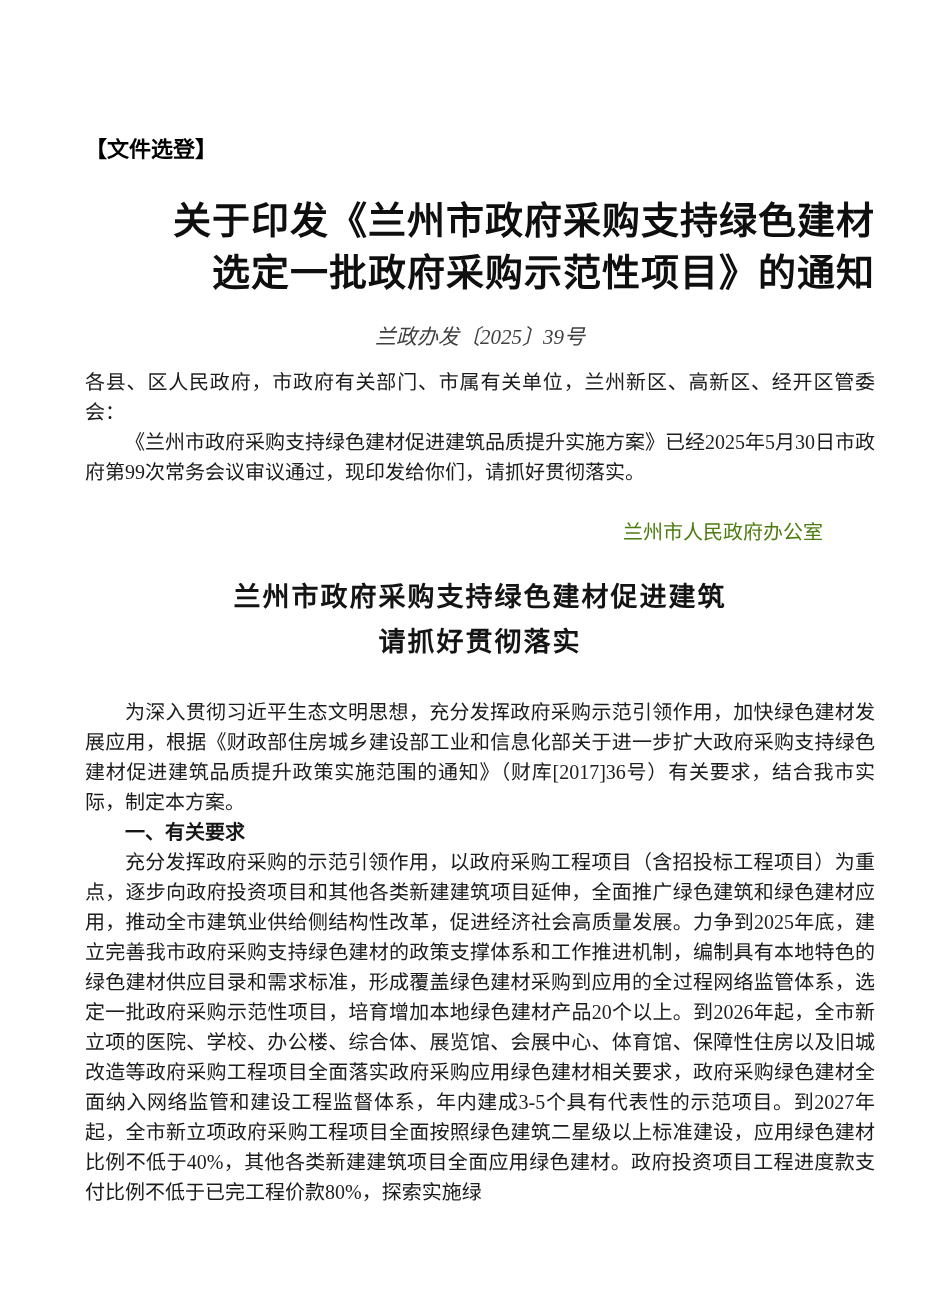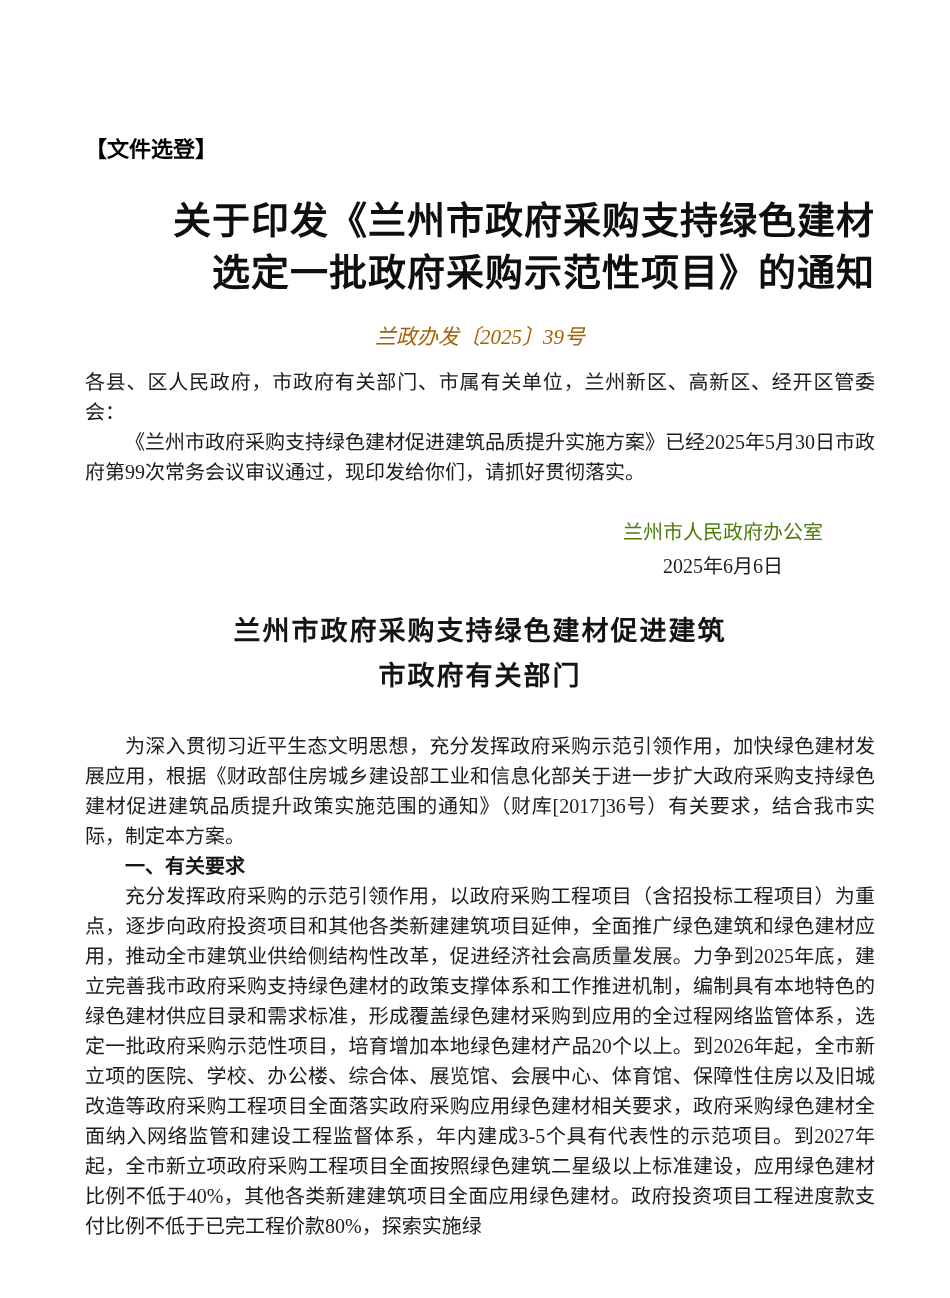--- a/index.html
+++ b/index.html
@@ -43,21 +43,21 @@
     color: #0f0f0f;
     letter-spacing: 1px;
   }
   
   .doc-number {
     margin-top: 24px;
     text-align: center;
     font-style: italic;
     font-size: 21px;
     line-height: 28px;
-    color: #a16207;
+    color: #404040;
   }
   
   .body-text {
     font-size: 20px;
     line-height: 30px;
     text-align: justify;
     text-justify: inter-character;
     color: #1c1c1c;
   }
   .notice-body { margin-top: 16px; }
@@ -120,27 +120,26 @@
   <div class="doc-number">兰政办发〔2025〕39号</div>
 
   <div class="body-text notice-body">
     <p class="para">各县、区人民政府，市政府有关部门、市属有关单位，兰州新区、高新区、经开区管委会：</p>
     <p class="para indent">《兰州市政府采购支持绿色建材促进建筑品质提升实施方案》已经2025年5月30日市政府第99次常务会议审议通过，现印发给你们，请抓好贯彻落实。</p>
   </div>
 
   <div class="sig-wrap">
     <div class="sig-inner">
       <div class="sig-org">兰州市人民政府办公室</div>
-      <div class="sig-date">2025年6月6日</div>
     </div>
   </div>
 
   <div class="plan-title">
     <div>兰州市政府采购支持绿色建材促进建筑</div>
-    <div>市政府有关部门</div>
+    <div>请抓好贯彻落实</div>
   </div>
 
   <div class="body-text plan-body">
     <p class="para indent">为深入贯彻习近平生态文明思想，充分发挥政府采购示范引领作用，加快绿色建材发展应用，根据《财政部住房城乡建设部工业和信息化部关于进一步扩大政府采购支持绿色建材促进建筑品质提升政策实施范围的通知》（财库[2017]36号）有关要求，结合我市实际，制定本方案。</p>
     <p class="section-heading">一、有关要求</p>
     <p class="para indent">充分发挥政府采购的示范引领作用，以政府采购工程项目（含招投标工程项目）为重点，逐步向政府投资项目和其他各类新建建筑项目延伸，全面推广绿色建筑和绿色建材应用，推动全市建筑业供给侧结构性改革，促进经济社会高质量发展。力争到2025年底，建立完善我市政府采购支持绿色建材的政策支撑体系和工作推进机制，编制具有本地特色的绿色建材供应目录和需求标准，形成覆盖绿色建材采购到应用的全过程网络监管体系，选定一批政府采购示范性项目，培育增加本地绿色建材产品20个以上。到2026年起，全市新立项的医院、学校、办公楼、综合体、展览馆、会展中心、体育馆、保障性住房以及旧城改造等政府采购工程项目全面落实政府采购应用绿色建材相关要求，政府采购绿色建材全面纳入网络监管和建设工程监督体系，年内建成3-5个具有代表性的示范项目。到2027年起，全市新立项政府采购工程项目全面按照绿色建筑二星级以上标准建设，应用绿色建材比例不低于40%，其他各类新建建筑项目全面应用绿色建材。政府投资项目工程进度款支付比例不低于已完工程价款80%，探索实施绿</p>
   </div>
 
 </div>
 

